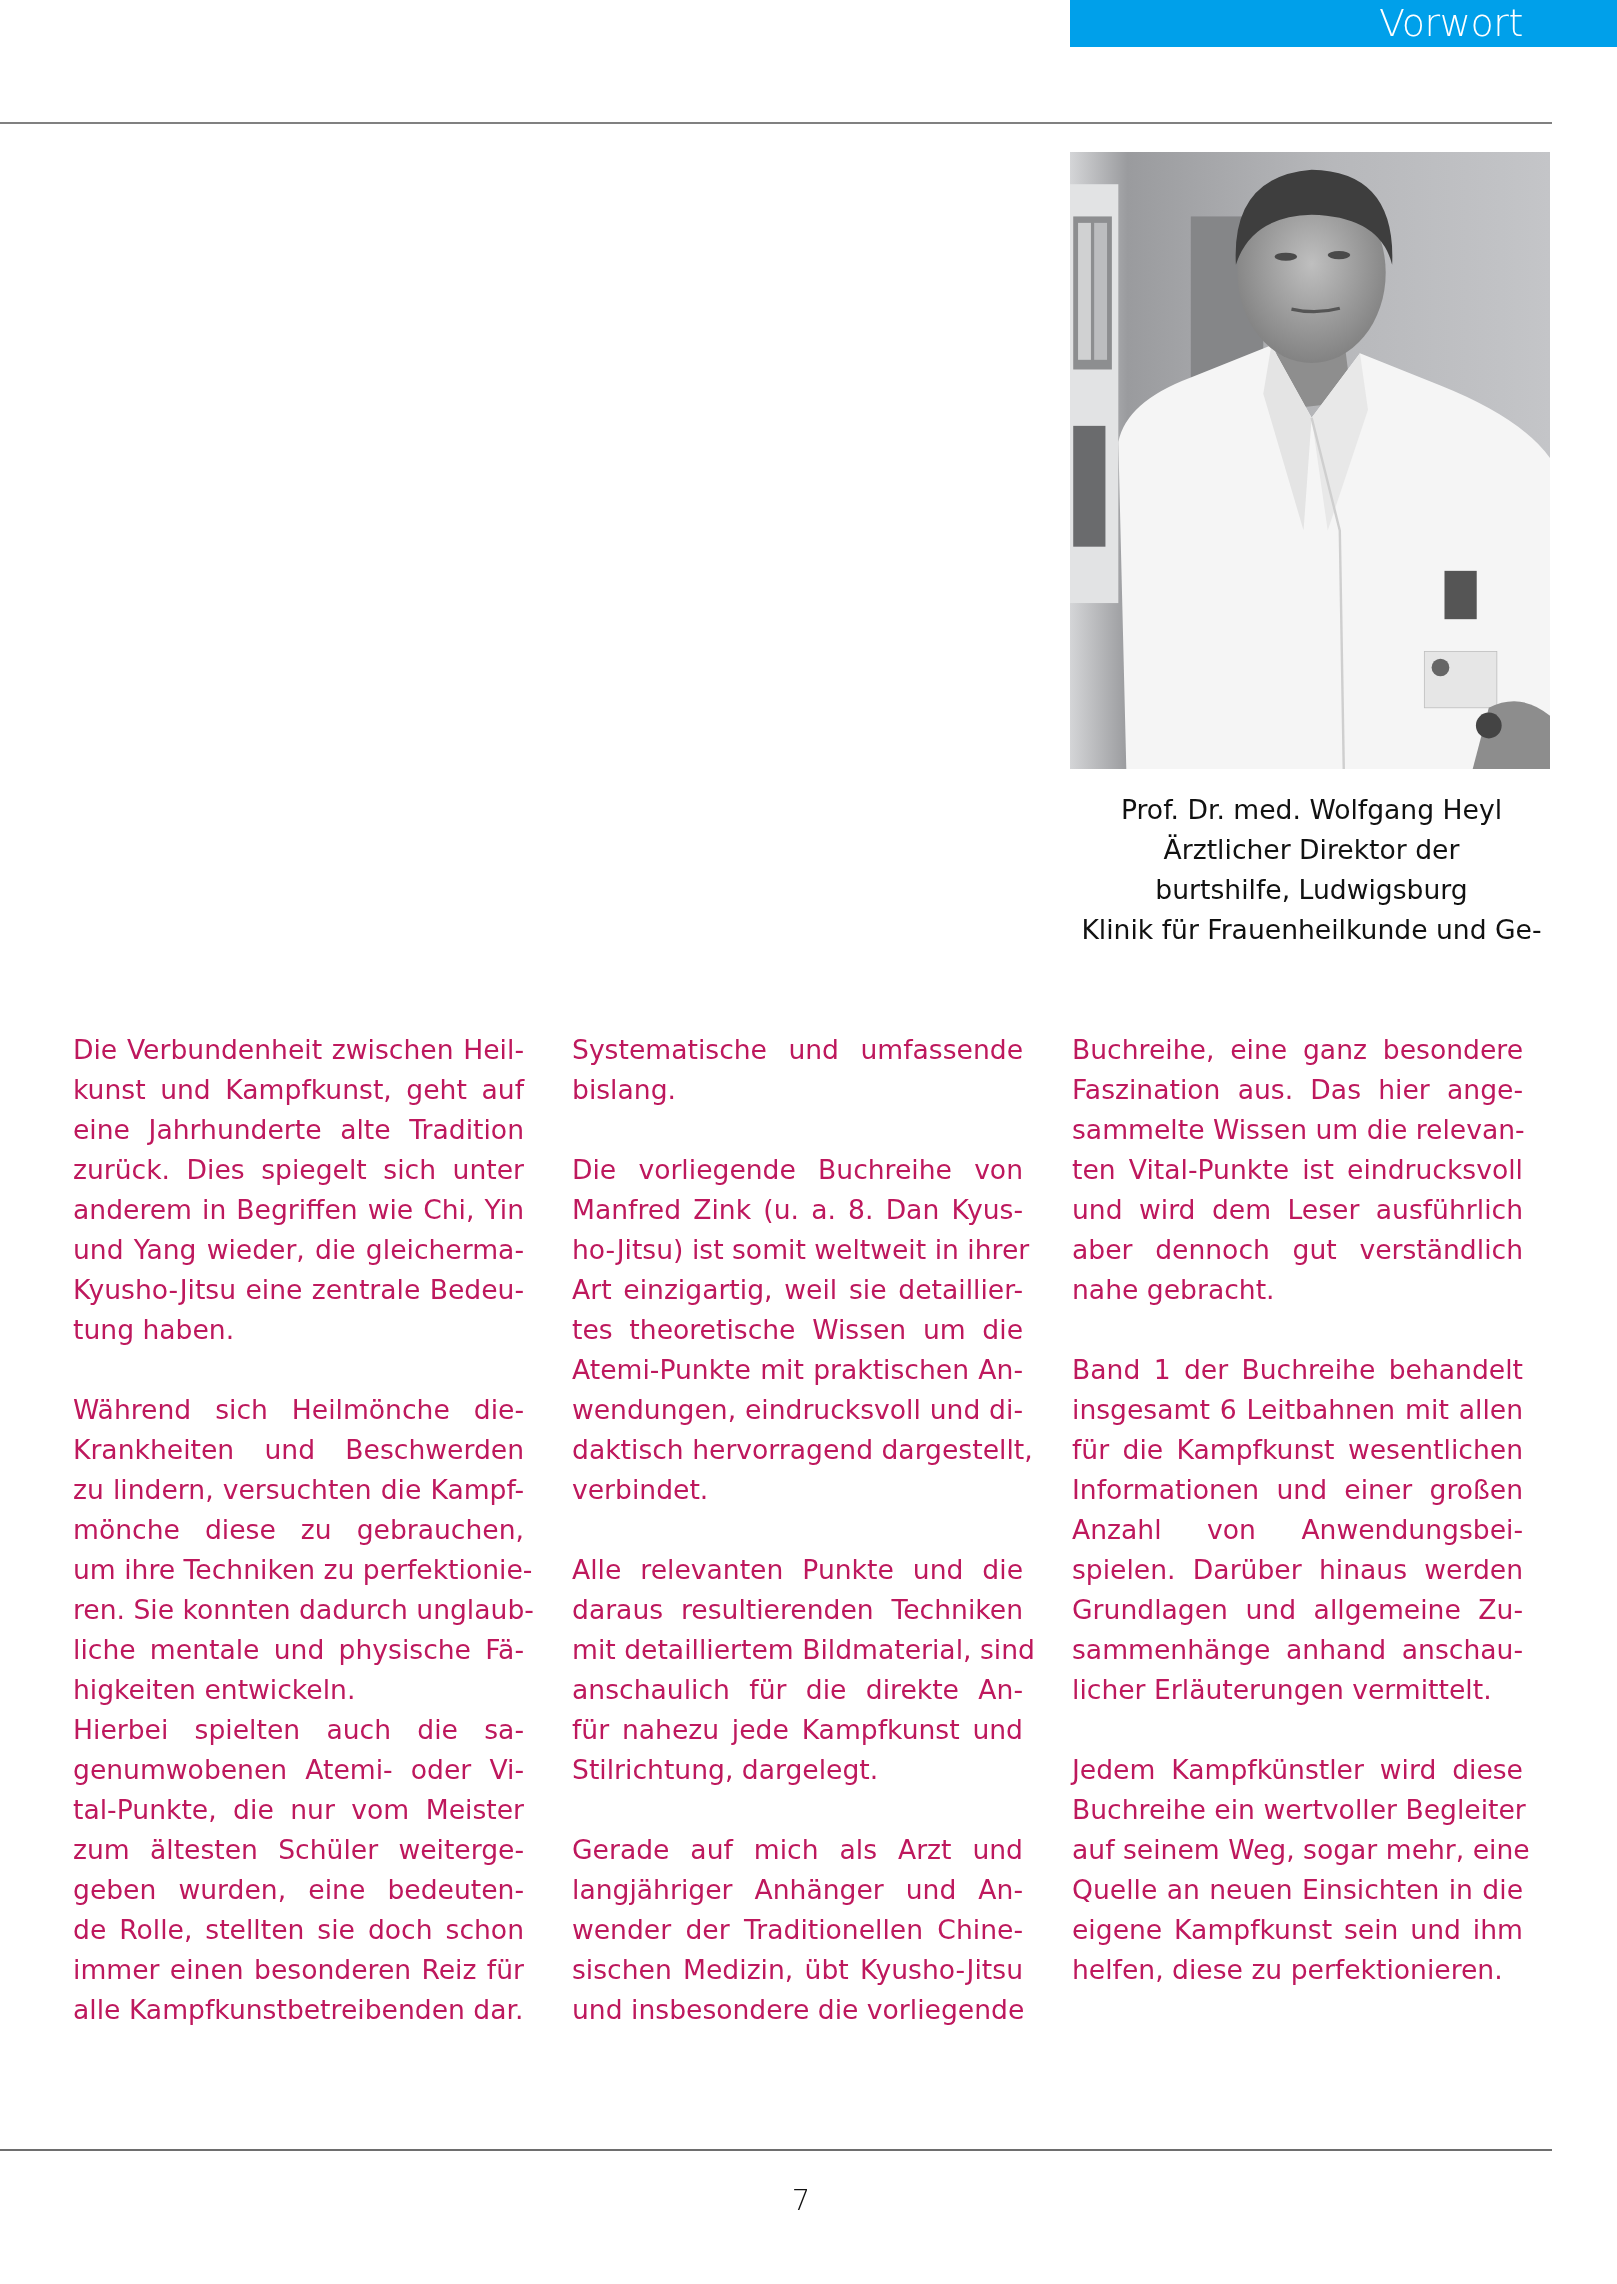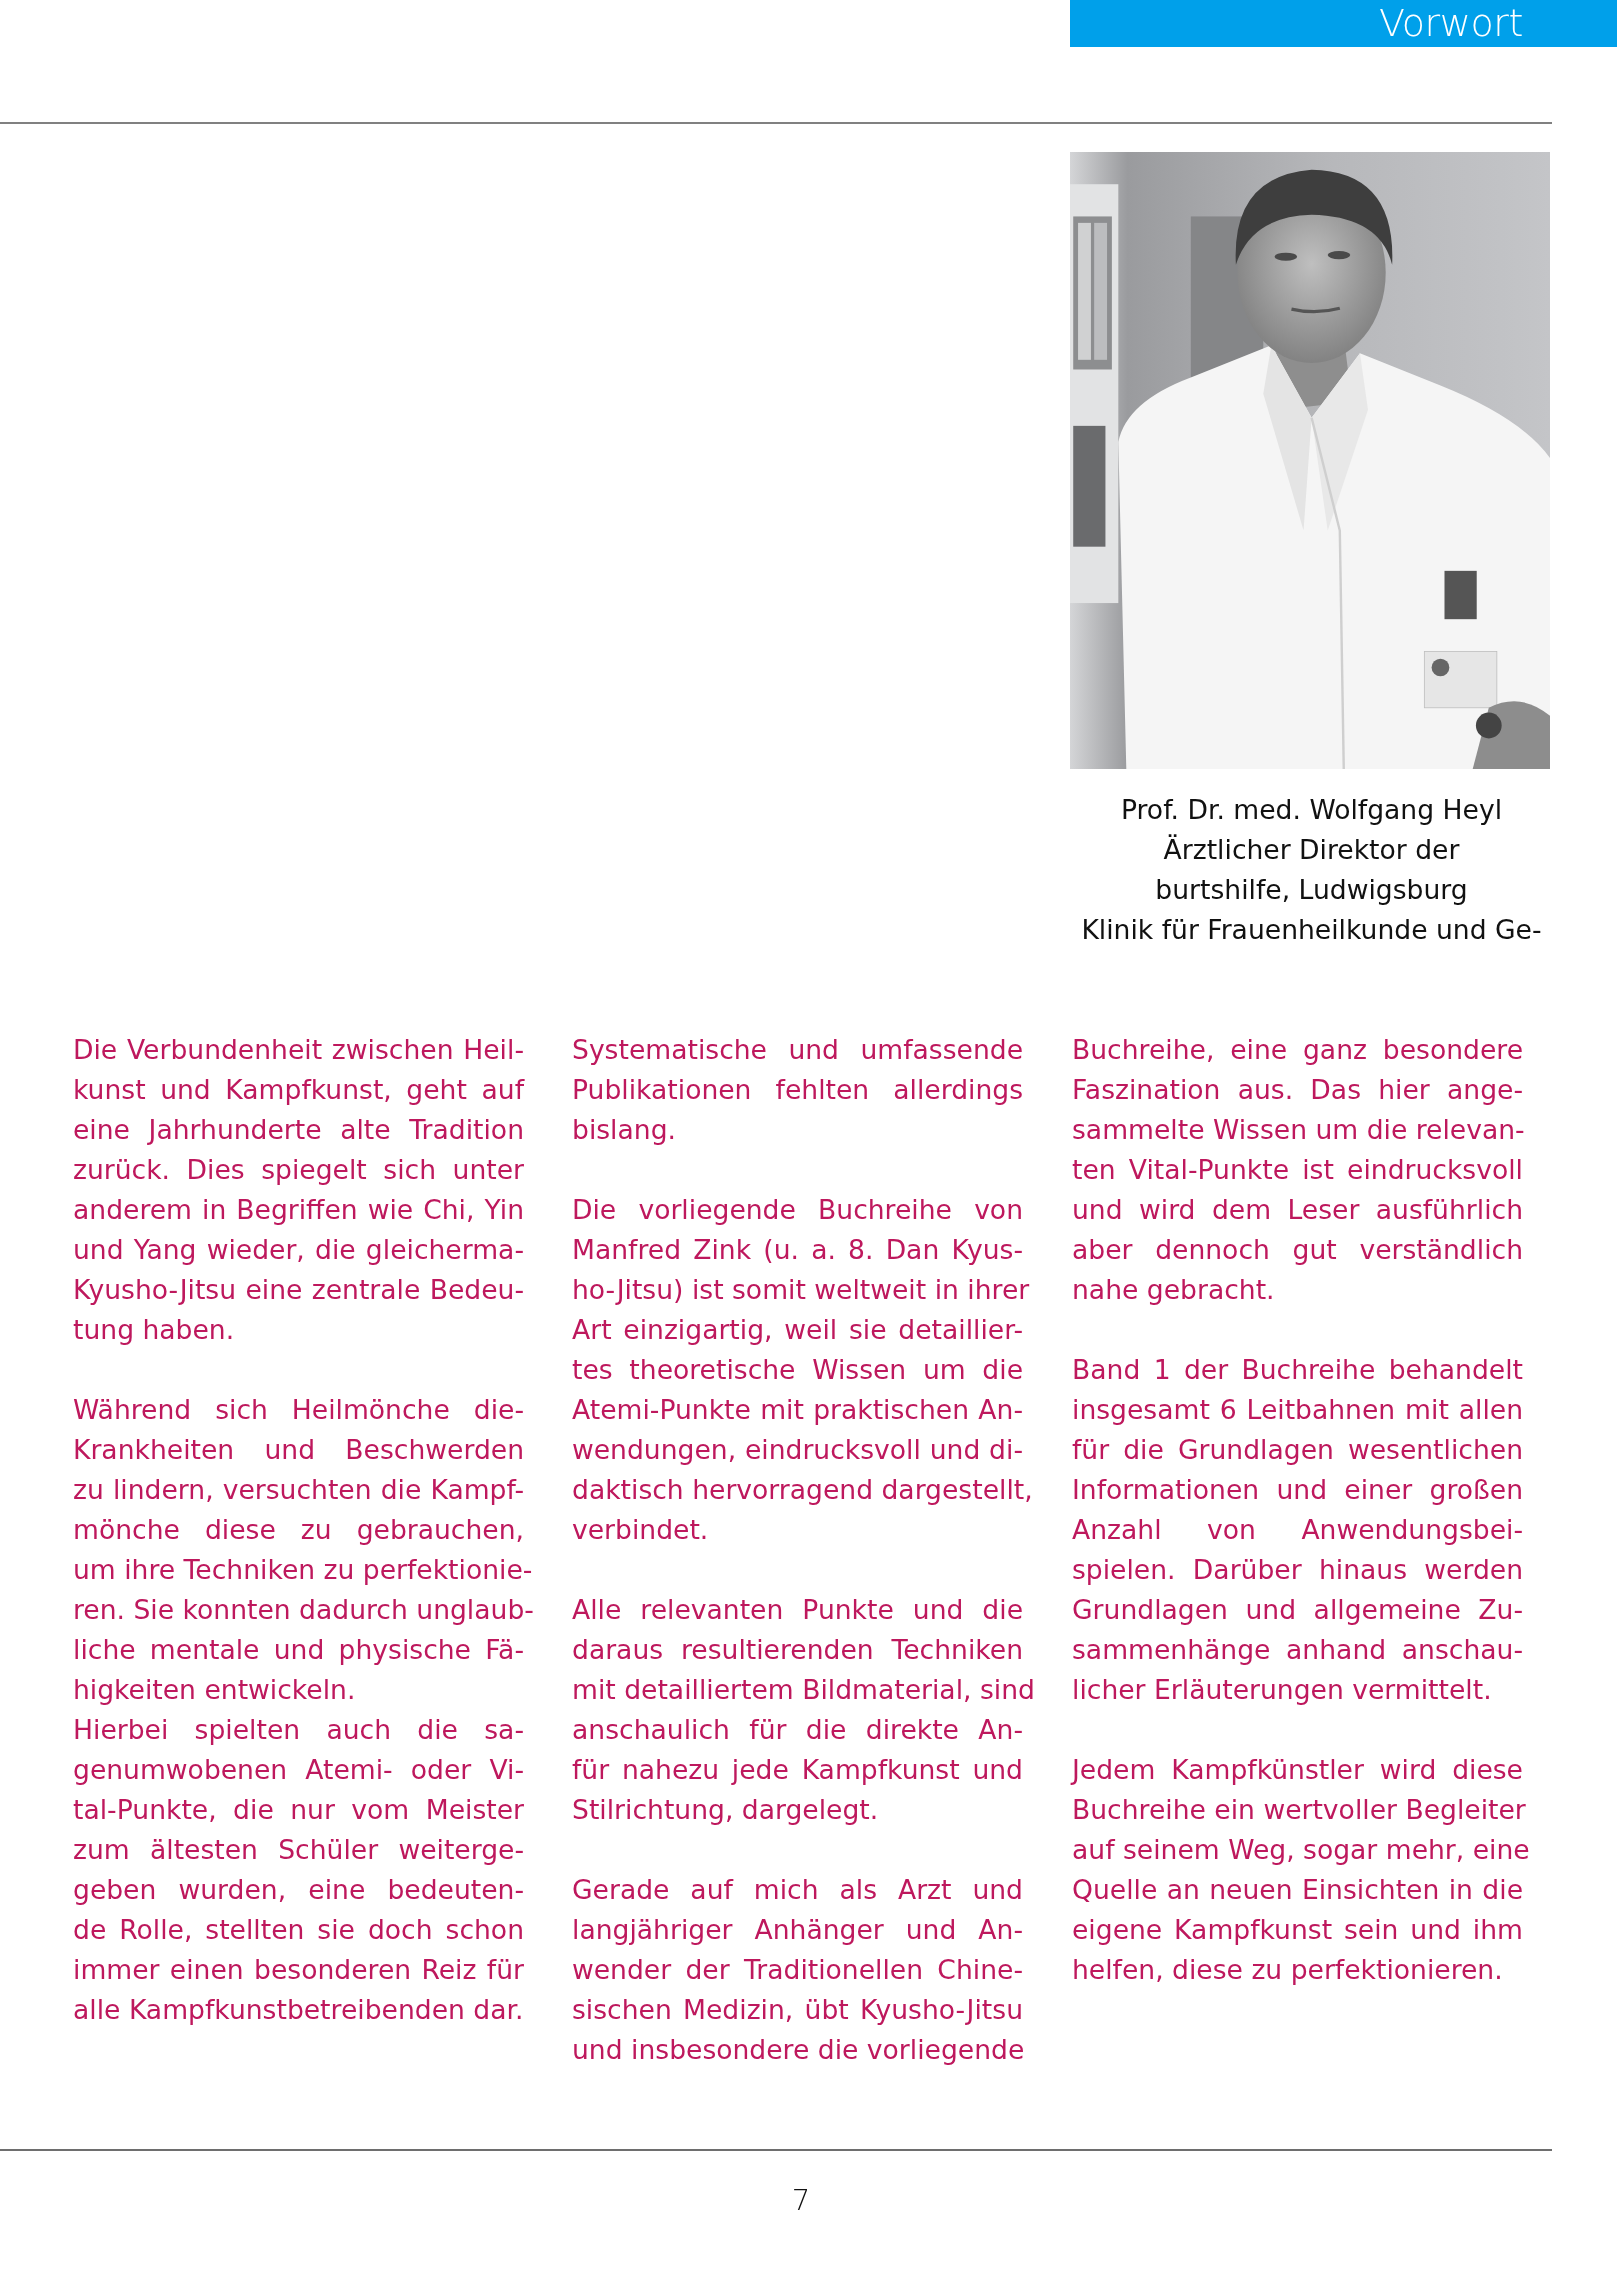--- a/index.html
+++ b/index.html
@@ -204,21 +204,20 @@
     <span class="line">geben wurden, eine bedeuten-</span>
     <span class="line">de Rolle, stellten sie doch schon</span>
     <span class="line">immer einen besonderen Reiz für</span>
     <span class="line last">alle Kampfkunstbetreibenden dar.</span>
   </p>
 </div>
 
 <div class="col col-2">
   <p>
     <span class="line">Systematische und umfassende</span>
-    <span class="line">Publikationen fehlten allerdings</span>
     <span class="line last">bislang.</span>
   </p>
   <p>
     <span class="line">Die vorliegende Buchreihe von</span>
     <span class="line">Manfred Zink (u. a. 8. Dan Kyus-</span>
     <span class="line">ho-Jitsu) ist somit weltweit in ihrer</span>
     <span class="line">Art einzigartig, weil sie detaillier-</span>
     <span class="line">tes theoretische Wissen um die</span>
     <span class="line">Atemi-Punkte mit praktischen An-</span>
     <span class="line">wendungen, eindrucksvoll und di-</span>
@@ -248,21 +247,21 @@
     <span class="line">Faszination aus. Das hier ange-</span>
     <span class="line">sammelte Wissen um die relevan-</span>
     <span class="line">ten Vital-Punkte ist eindrucksvoll</span>
     <span class="line">und wird dem Leser ausführlich</span>
     <span class="line">aber dennoch gut verständlich</span>
     <span class="line last">nahe gebracht.</span>
   </p>
   <p>
     <span class="line">Band 1 der Buchreihe behandelt</span>
     <span class="line">insgesamt 6 Leitbahnen mit allen</span>
-    <span class="line">für die Grundlagen wesentlichen</span>
+    <span class="line">für die Kampfkunst wesentlichen</span>
     <span class="line">Informationen und einer großen</span>
     <span class="line">Anzahl von Anwendungsbei-</span>
     <span class="line">spielen. Darüber hinaus werden</span>
     <span class="line">Grundlagen und allgemeine Zu-</span>
     <span class="line">sammenhänge anhand anschau-</span>
     <span class="line last">licher Erläuterungen vermittelt.</span>
   </p>
   <p class="tight">
     <span class="line">Jedem Kampfkünstler wird diese</span>
     <span class="line">Buchreihe ein wertvoller Begleiter</span>

